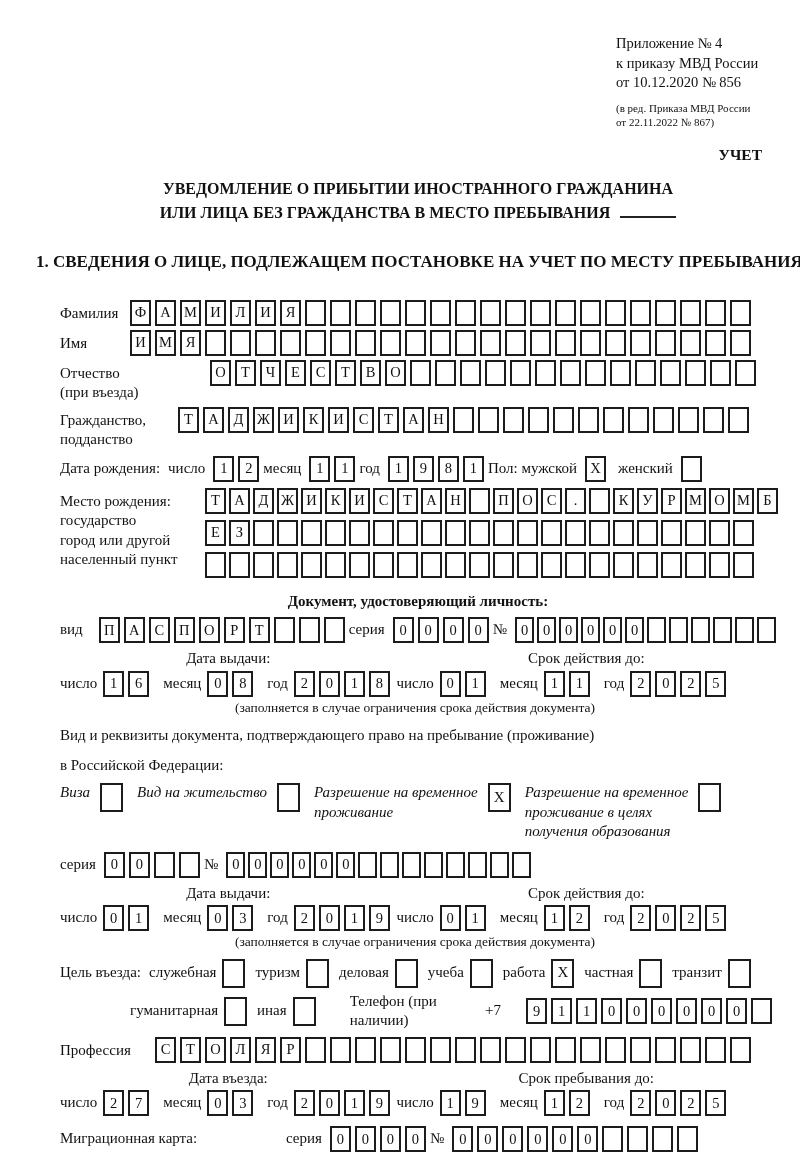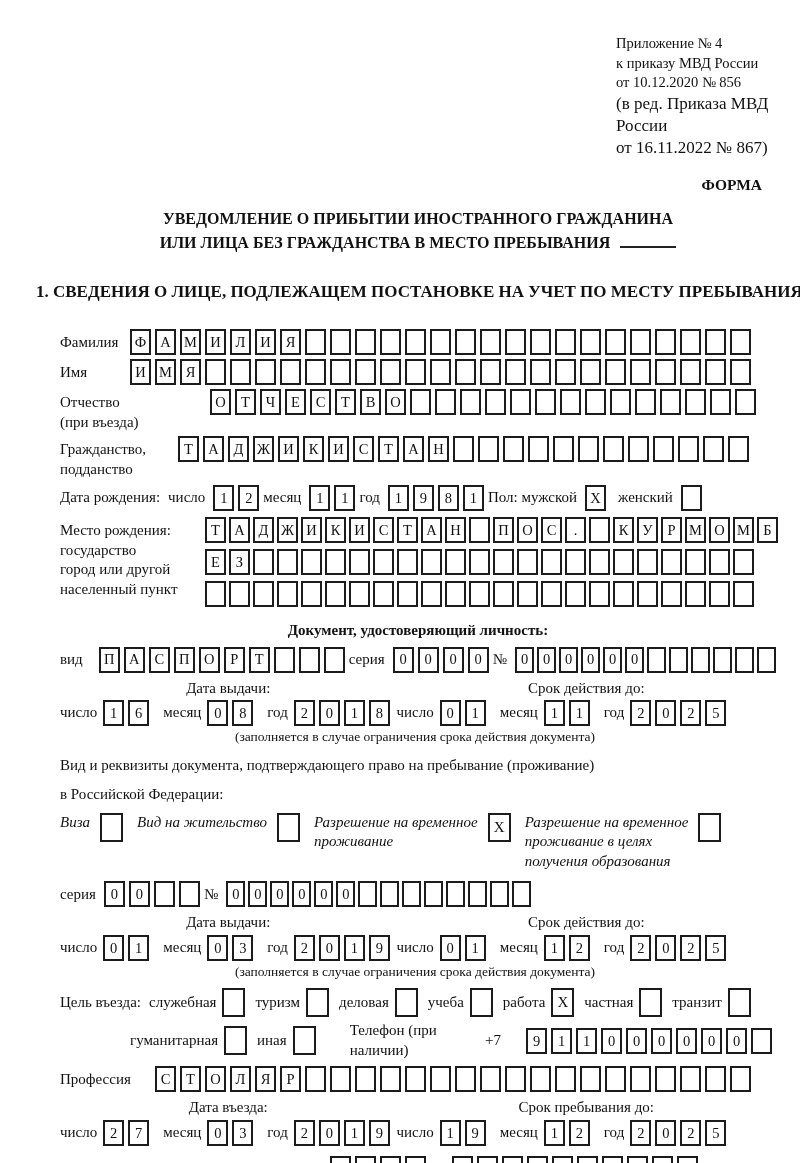--- a/index.html
+++ b/index.html
@@ -4,21 +4,21 @@
 <style>
   html,body{margin:0;padding:0;background:#ffffff;}
   .page{
     width:800px;min-height:1163px;box-sizing:border-box;
     padding:34px 24px 20px 60px;
     font-family:"Liberation Serif","DejaVu Serif",serif;
     color:#111;font-size:15px;line-height:1.3;background:#fff;
   }
   
   .hdr{margin-left:556px;font-size:14.5px;line-height:1.35;}
-  .hdr .sub{font-size:17px;margin-top:0;line-height:1.3;}
+  .hdr .sub{font-size:11px;margin-top:8px;line-height:1.3;}
   .forma{ text-align:right;font-weight:bold;font-size:15.5px;margin:16px 14px 10px 0;}
   
   .title{text-align:center;font-weight:bold;font-size:16px;margin-top:12px;line-height:1.5;}
   .blankline{display:inline-block;width:56px;border-bottom:2px solid #222;height:14px;margin-left:10px;}
   .sec-head{font-weight:bold;font-size:17px;text-align:center;margin:26px 0 26px -24px;white-space:nowrap;}
   
   .cells{display:inline-flex;flex-wrap:nowrap;vertical-align:middle;}
   .cell{
     display:inline-flex;align-items:center;justify-content:center;
     box-sizing:border-box;width:21px;height:26px;flex:0 0 auto;
@@ -71,25 +71,25 @@
 <body>
 
 <div class="page">
 
   <div class="hdr">
     <div>Приложение № 4</div>
     <div>к приказу МВД России</div>
     <div>от 10.12.2020 № 856</div>
     <div class="sub">
       <div>(в ред. Приказа МВД России</div>
-      <div>от 16.11.2022 № 867)</div>
-    </div>
-  </div>
-
-  <div class="forma">ФОРМА</div>
+      <div>от 22.11.2022 № 867)</div>
+    </div>
+  </div>
+
+  <div class="forma">УЧЕТ</div>
 
   <div class="title">
     <div>УВЕДОМЛЕНИЕ О ПРИБЫТИИ ИНОСТРАННОГО ГРАЖДАНИНА</div>
     <div><span>ИЛИ ЛИЦА БЕЗ ГРАЖДАНСТВА В МЕСТО ПРЕБЫВАНИЯ</span><span class="blankline"></span></div>
   </div>
 
   <div class="sec-head">1. СВЕДЕНИЯ О ЛИЦЕ, ПОДЛЕЖАЩЕМ ПОСТАНОВКЕ НА УЧЕТ ПО МЕСТУ ПРЕБЫВАНИЯ</div>
 
   <div class="row">
     <div class="lbl w70">Фамилия</div>

